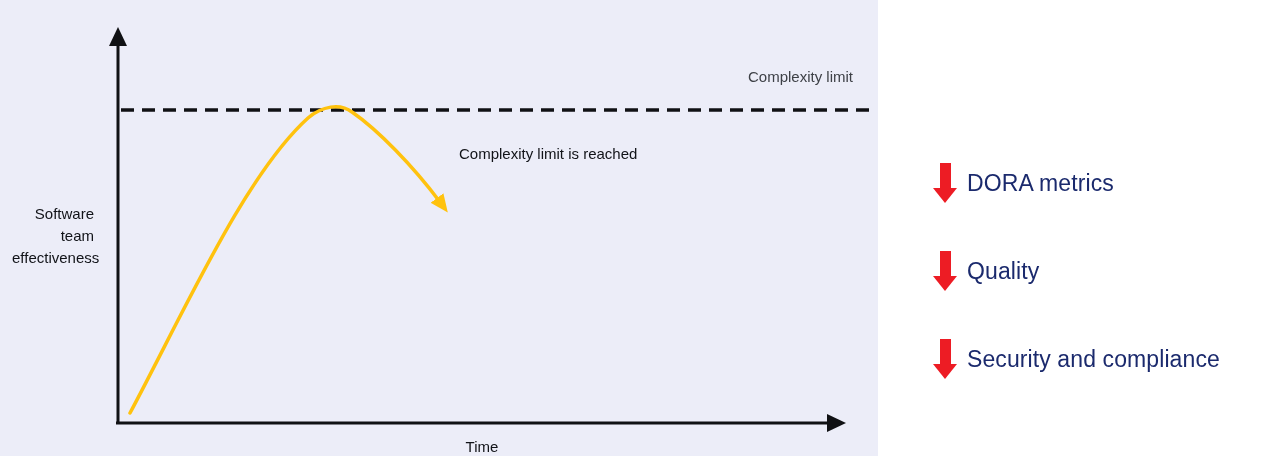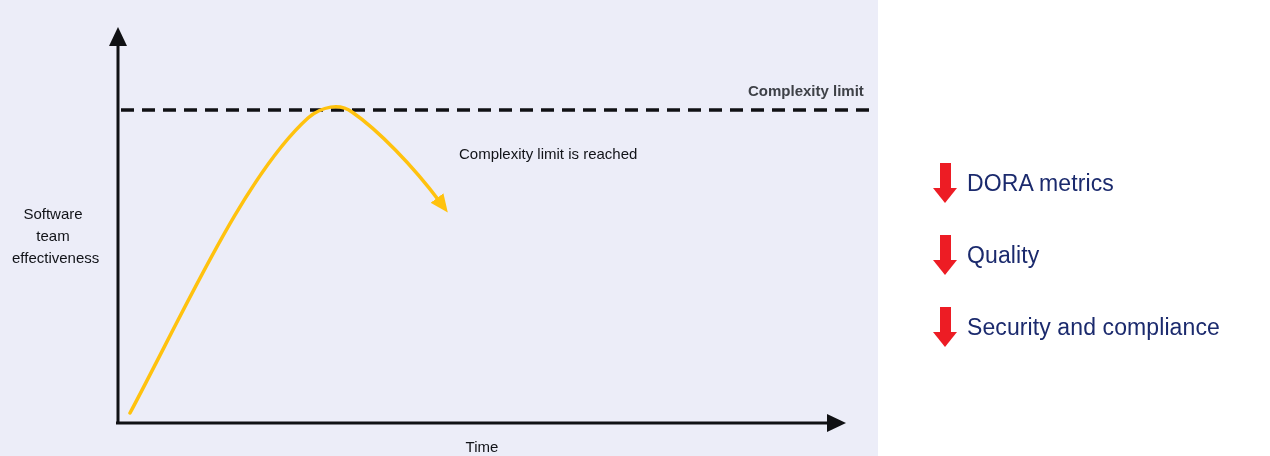--- a/index.html
+++ b/index.html
@@ -32,49 +32,48 @@
   }
   .chart-panel svg{position:absolute;left:0;top:0;}
   .chart-label{
     position:absolute;
     color:#111318;
     font-size:15px;
     line-height:1.45;
   }
   .y-label{
     left:0;top:203px;width:94px;
-    text-align:center;
+    text-align:right;
     padding-left:12px;
   }
   .x-label{
     left:118px;top:436px;width:728px;
     text-align:center;
   }
   .limit-label{
-    left:748px;top:80px;width:130px;
+    left:748px;top:66px;width:130px;
     text-align:left;
     color:var(--muted-label);
-    font-weight:bold;
   }
   .annotation{
     left:435px;top:143px;
     color:#111318;
     margin-left:24px;
   }
   
   .impact-panel{
     position:relative;
     flex:1 1 auto;
     height:456px;
     background:#ffffff;
     display:flex;
     flex-direction:column;
     justify-content:flex-start;
     padding:163px 0 0 55px;
-    gap:32px;
+    gap:48px;
   }
   .impact-row{
     display:flex;
     align-items:center;
     height:40px;
   }
   .down-arrow{
     display:inline-flex;
     flex-direction:column;
     align-items:center;

